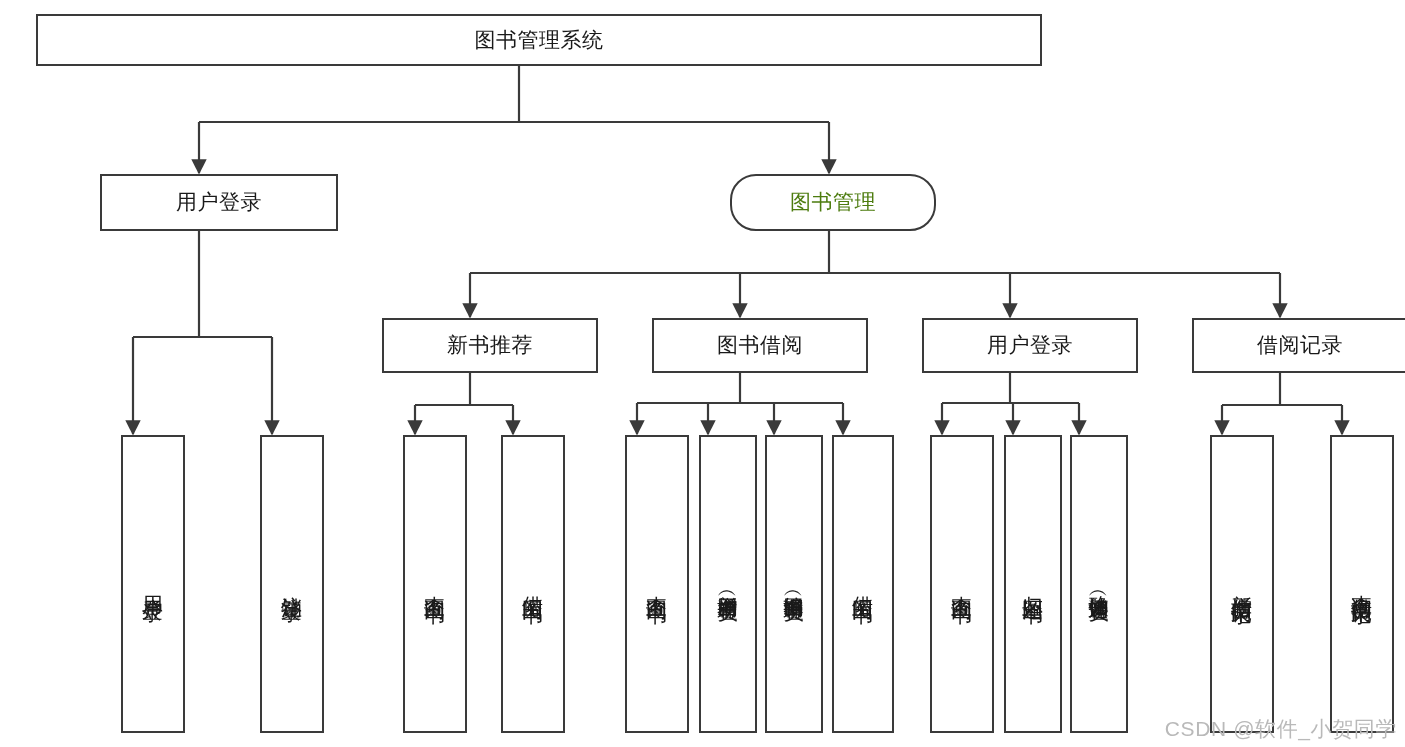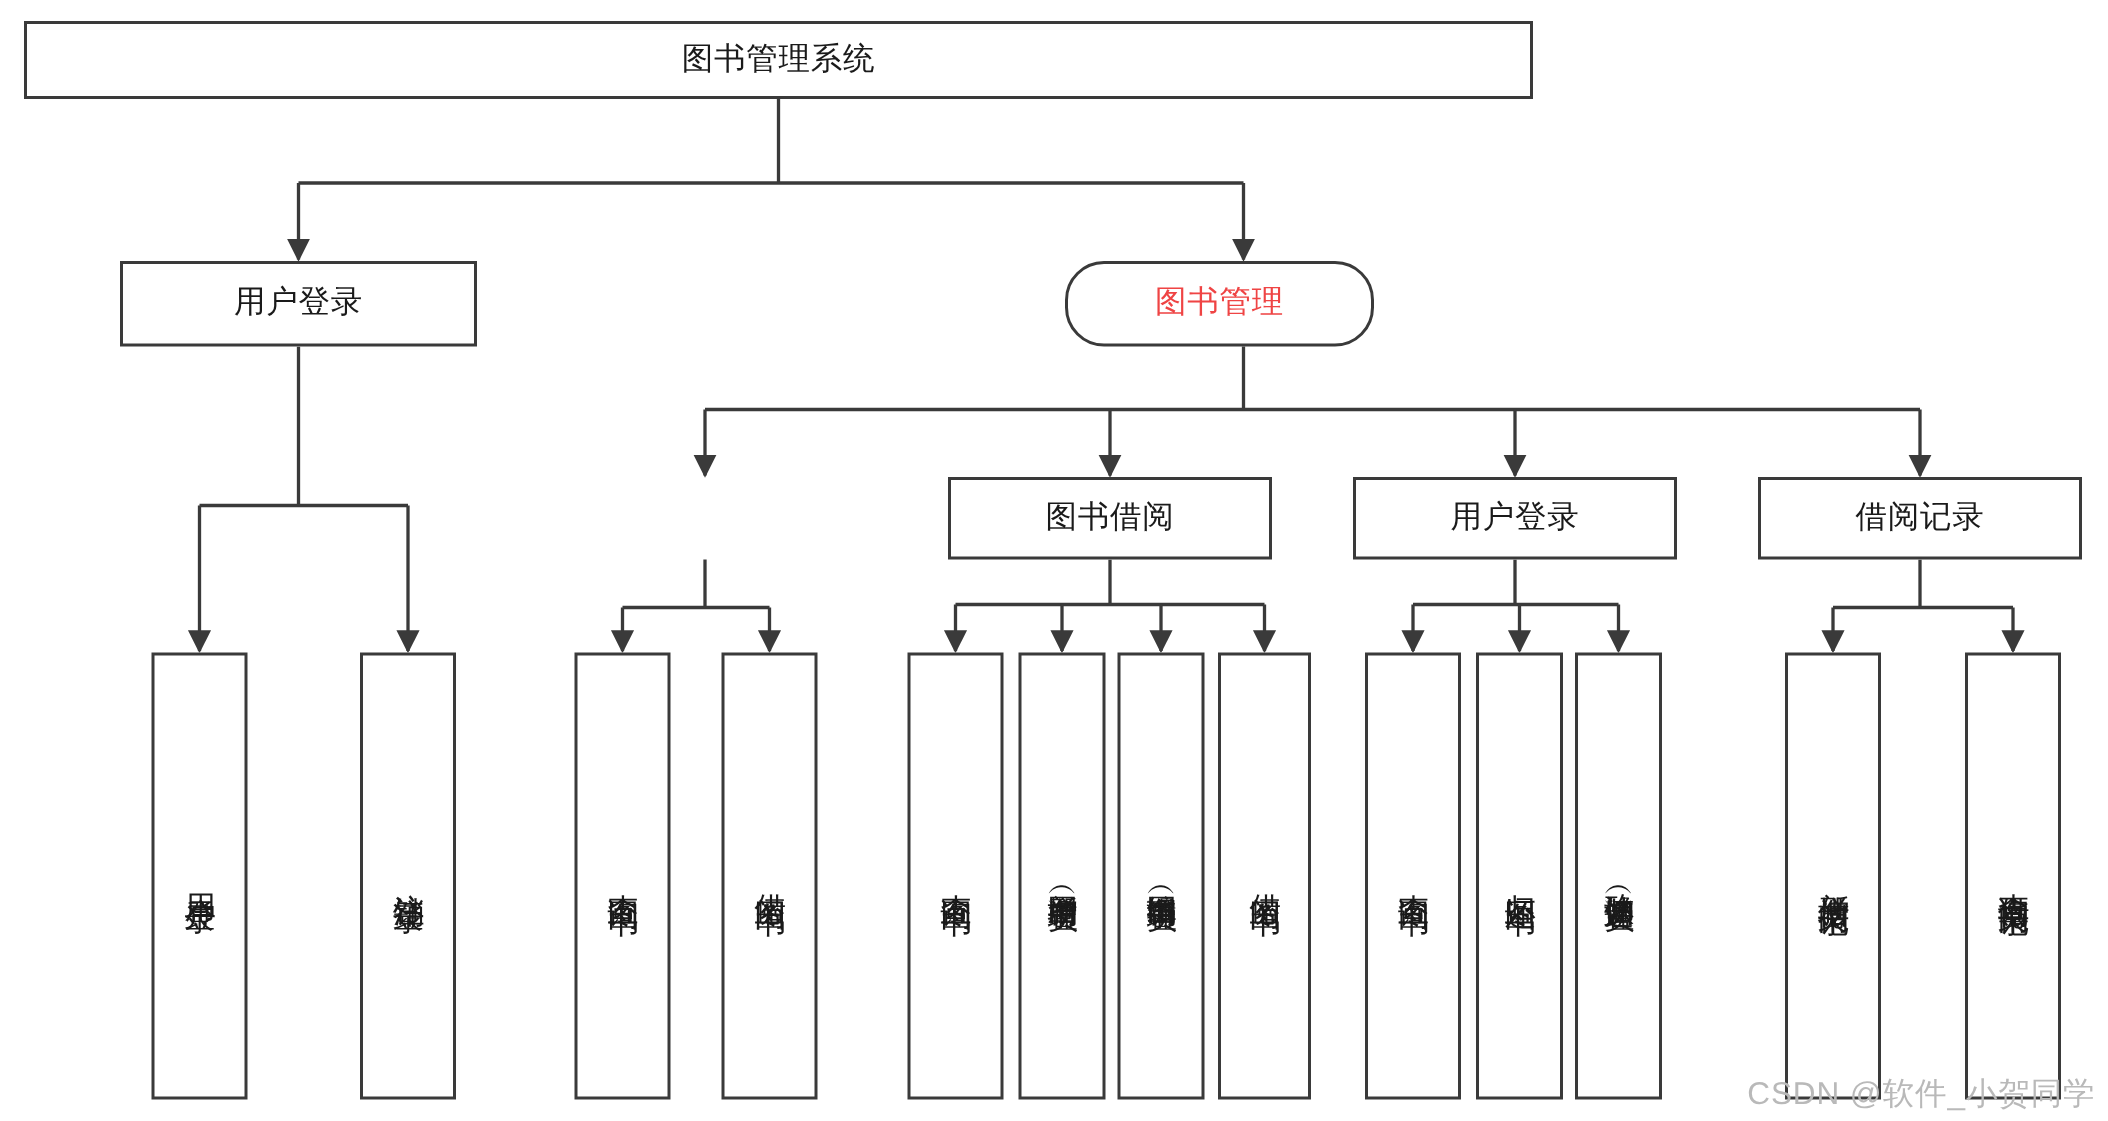--- a/index.html
+++ b/index.html
@@ -29,20 +29,21 @@
   .node {
     position: absolute;
     box-sizing: border-box;
     background: #ffffff;
     border: 2.2px solid #3a3a3a;
     display: flex;
     align-items: center;
     justify-content: center;
     color: #1a1a1a;
     z-index: 2;
+    margin-left: 20px;
   }
   .node .label {
     display: block;
     text-align: center;
     line-height: 1.18;
     white-space: nowrap;
   }
   
   .node.horiz .label {
     writing-mode: horizontal-tb;
@@ -123,22 +124,25 @@
       </g>
   </svg>
 
   <div class="watermark">CSDN @软件_小贺同学</div>
 <div class="node horiz root" style="left: 16px; top: 14px; width: 1006px; height: 52px; border-color: rgb(58, 58, 58); color: rgb(26, 26, 26);">
       <span class="label">图书管理系统</span>
     </div>
     <div class="node horiz" style="left: 80px; top: 174px; width: 238px; height: 57px; border-color: rgb(58, 58, 58); color: rgb(26, 26, 26);">
       <span class="label">用户登录</span>
     </div>
-    <div class="node horiz" style="left: 710px; top: 174px; width: 206px; height: 57px; border-color: rgb(58, 58, 58); color: #ef4444; border-radius: 26px;">
+    <div class="node horiz" style="left: 710px; top: 174px; width: 206px; height: 57px; border-color: rgb(58, 58, 58); color: #4d7c0f; border-radius: 26px;">
       <span class="label">图书管理</span>
+    </div>
+    <div class="node horiz" style="left: 362px; top: 318px; width: 216px; height: 55px; border-color: rgb(58, 58, 58); color: rgb(26, 26, 26);">
+      <span class="label">新书推荐</span>
     </div>
     <div class="node horiz" style="left: 632px; top: 318px; width: 216px; height: 55px; border-color: rgb(58, 58, 58); color: rgb(26, 26, 26);">
       <span class="label">图书借阅</span>
     </div>
     <div class="node horiz" style="left: 902px; top: 318px; width: 216px; height: 55px; border-color: rgb(58, 58, 58); color: rgb(26, 26, 26);">
       <span class="label">用户登录</span>
     </div>
     <div class="node horiz" style="left: 1172px; top: 318px; width: 216px; height: 55px; border-color: rgb(58, 58, 58); color: rgb(26, 26, 26);">
       <span class="label">借阅记录</span>
     </div>

